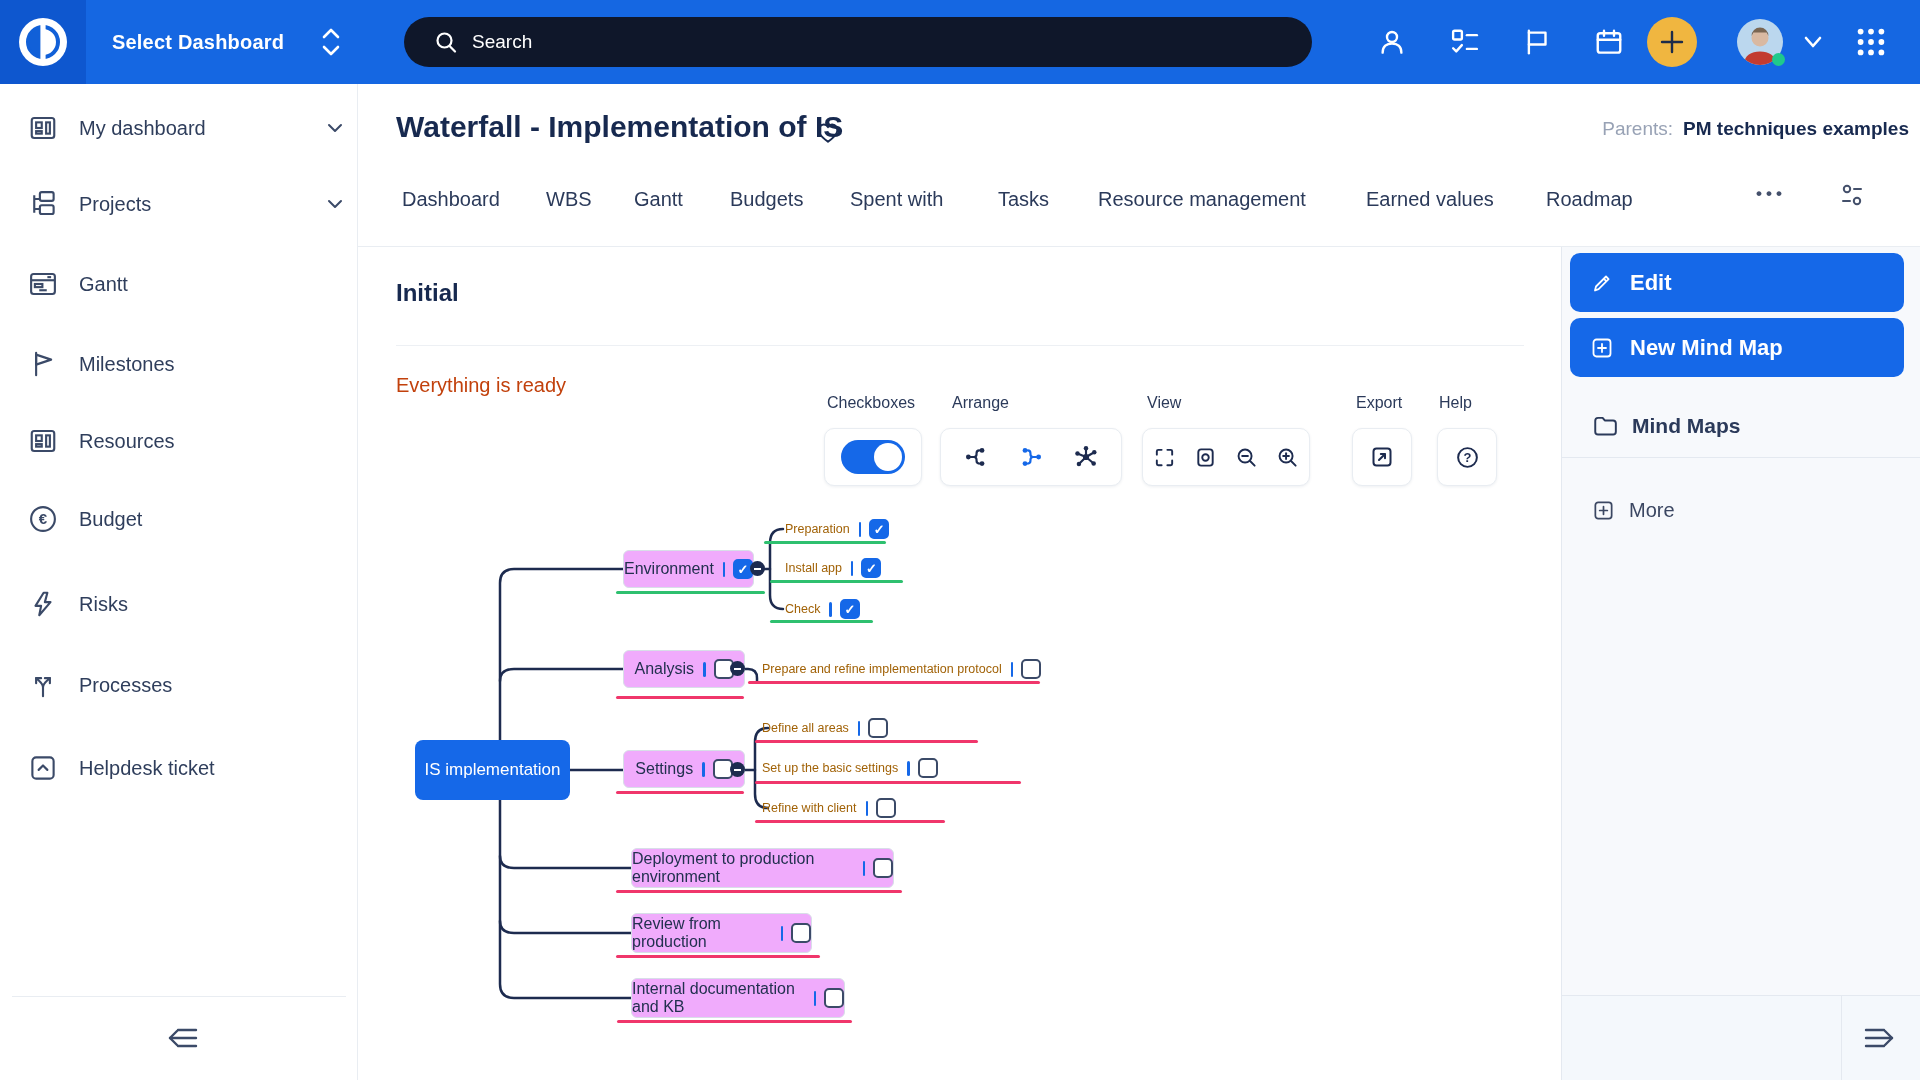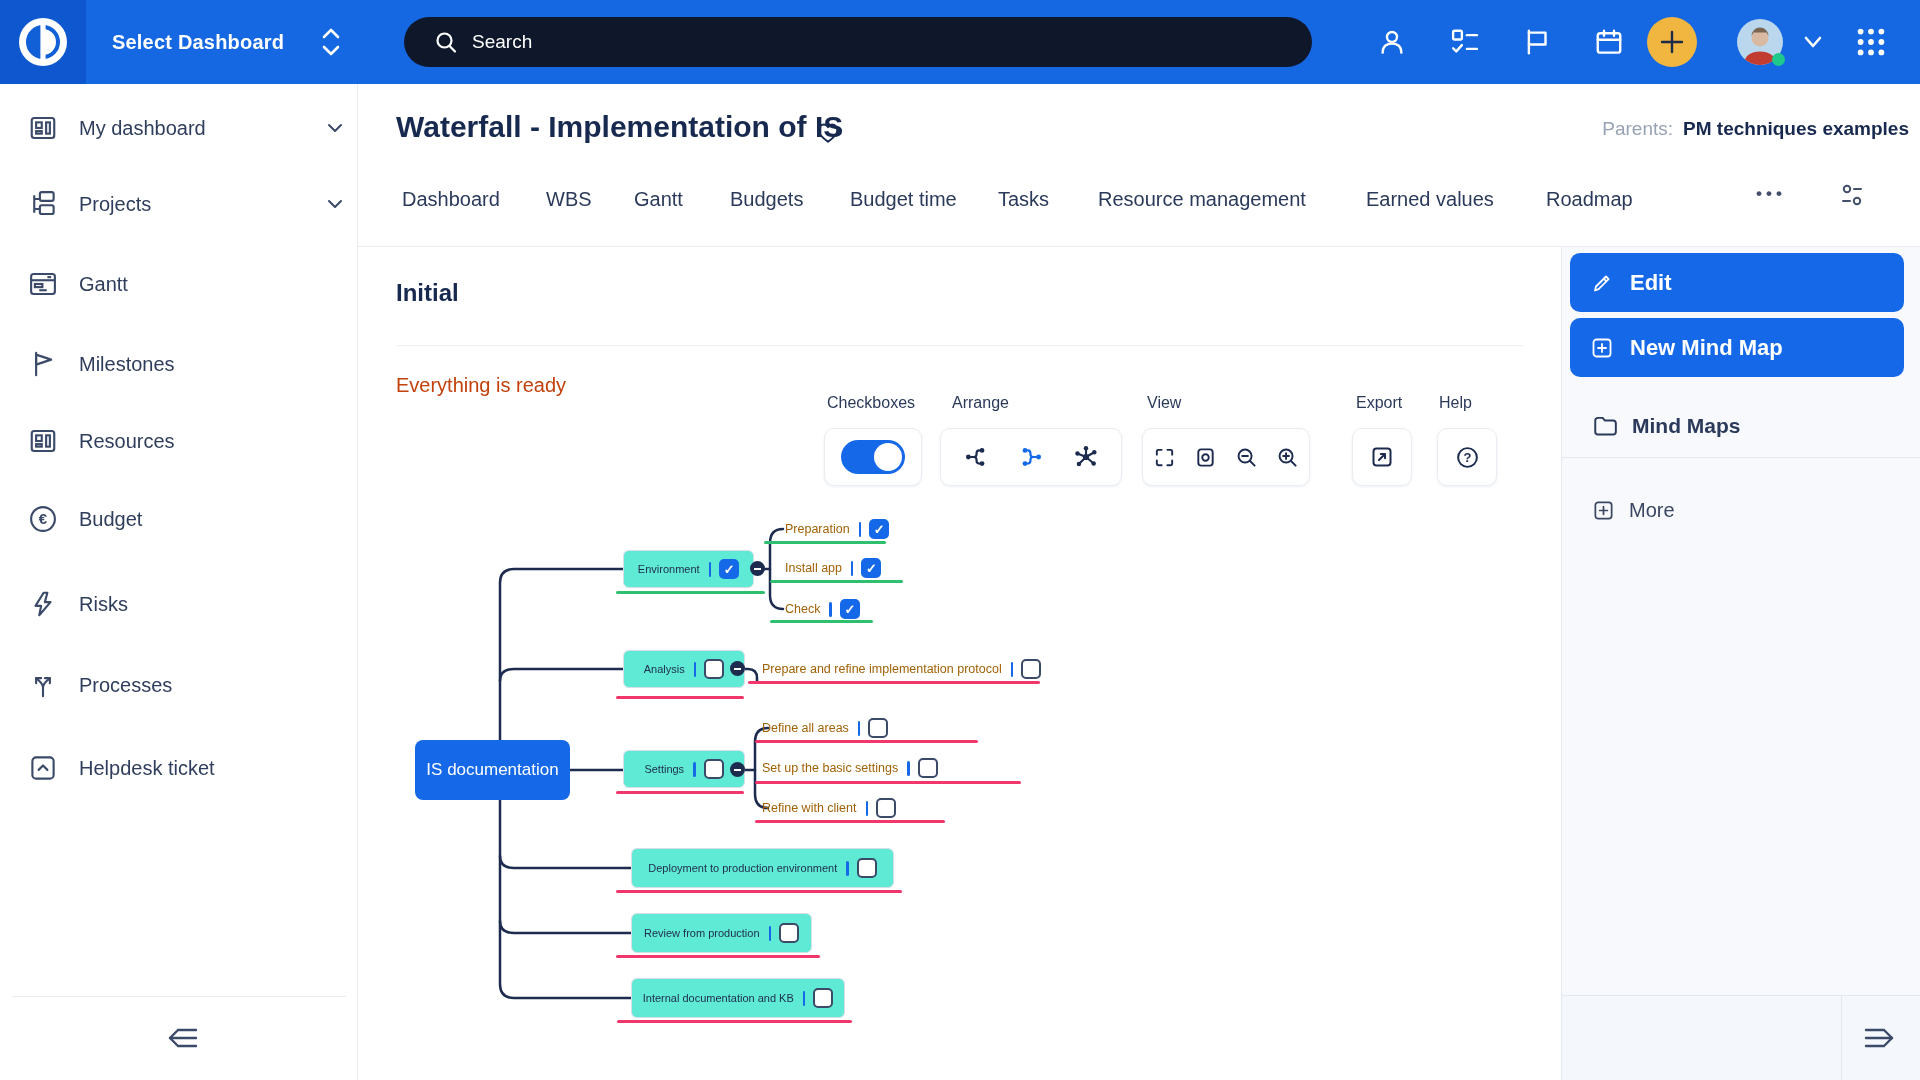--- a/index.html
+++ b/index.html
@@ -80,22 +80,22 @@
   .tool-label { position:absolute; top:147px; font-size:16px; color:#2B3A5A; }
   .tool-card { position:absolute; top:181px; height:58px; background:#fff; border:1px solid #E9EDF2;
     border-radius:10px; box-shadow:0 1px 3px rgba(30,50,90,.08); display:flex; align-items:center;
     justify-content:space-evenly; }
   .toggle { width:64px; height:34px; border-radius:17px; background:#1568E8; position:relative; cursor:pointer; }
   .toggle .knob { position:absolute; right:3px; top:3px; width:28px; height:28px; border-radius:50%; background:#fff; }
   .tbtn { width:40px; height:40px; display:flex; align-items:center; justify-content:center; cursor:pointer; }
 
   
   .mm-svg { position:absolute; left:0; top:0; z-index:1; }
-  .mm-card { position:absolute; background:#5eead4; border:1px solid #D8DEE8; border-radius:6px; z-index:3;
-    display:flex; align-items:center; justify-content:center; font-size:11px; color:#22304F; cursor:pointer; }
+  .mm-card { position:absolute; background:#f0abfc; border:1px solid #D8DEE8; border-radius:6px; z-index:3;
+    display:flex; align-items:center; justify-content:center; font-size:16px; color:#22304F; cursor:pointer; }
   .mm-root { position:absolute; left:57px; top:493px; width:155px; height:60px; background:#1568E8;
     border-radius:8px; color:#fff; font-size:17px; font-weight:500; display:flex; align-items:center;
     justify-content:center; z-index:3; cursor:pointer; }
   .mm-row { position:absolute; height:26px; display:flex; align-items:center; z-index:3;
     font-size:12.5px; color:#a16207; cursor:pointer; white-space:nowrap; }
   .sep { display:inline-block; width:2.5px; height:15px; background:#1568E8; border-radius:2px;
     margin:0 8px 0 9px; }
   .cb { width:20px; height:20px; border:2px solid #3B4A68; border-radius:5px; background:#fff;
     display:inline-flex; align-items:center; justify-content:center; cursor:pointer; flex:none; }
   .cb.checked { background:#1568E8; border-color:#1568E8; }
@@ -296,21 +296,21 @@
   <svg class="heart" width="30" height="28" viewBox="0 0 24 22">
     <path d="M12,19.5 C5.2,14.8 3.4,10.6 5.3,7.7 C7.1,5 10.5,5.3 12,7.9 C13.5,5.3 16.9,5 18.7,7.7 C20.6,10.6 18.8,14.8 12,19.5 Z" fill="none" stroke="#17294F" stroke-width="1.6" stroke-linejoin="round"></path>
     </svg>
   <div class="parents">
     <span class="pl">Parents:</span><span class="pv">PM techniques examples</span>
   </div>
   <span class="tab" style="left:44px">Dashboard</span>
   <span class="tab" style="left:188px">WBS</span>
   <span class="tab" style="left:276px">Gantt</span>
   <span class="tab" style="left:372px">Budgets</span>
-  <span class="tab" style="left:492px">Budget time</span>
+  <span class="tab" style="left:492px">Spent with</span>
   <span class="tab" style="left:640px">Tasks</span>
   <span class="tab" style="left:740px">Resource management</span>
   <span class="tab" style="left:1008px">Earned values</span>
   <span class="tab" style="left:1188px">Roadmap</span>
   <span class="tab-dots">•••</span>
   <svg class="tab-sliders" width="32" height="30" viewBox="0 0 32 30">
     <g fill="none" stroke="#44506B" stroke-width="2" stroke-linecap="round">
       <circle cx="11" cy="9" r="3.2"></circle>
         <line x1="18" y1="9" x2="25" y2="9"></line>
       <line x1="7" y1="21" x2="14" y2="21"></line>
@@ -493,21 +493,21 @@
   <div class="uline u-p" style="left:390px; top:434px; width:292px"></div>
   <div class="uline u-p" style="left:258px; top:544px; width:128px"></div>
   <div class="uline u-p" style="left:397px; top:493px; width:223px"></div>
   <div class="uline u-p" style="left:397px; top:534px; width:266px"></div>
   <div class="uline u-p" style="left:397px; top:573px; width:190px"></div>
   <div class="uline u-p" style="left:258px; top:643px; width:286px"></div>
   <div class="uline u-p" style="left:258px; top:708px; width:204px"></div>
   <div class="uline u-p" style="left:259px; top:773px; width:235px"></div>
 
   <div class="mm-root">
-    <span>IS documentation</span>
+    <span>IS implementation</span>
   </div>
 
   <div class="mm-card" style="left:265px; top:303px; width:131px; height:38px">
     <span>Environment</span>
     <span class="sep"></span>
     <span class="cb checked"></span>
   </div>
   <div class="mm-dot" style="left:392px; top:314px"></div>
 
   <div class="mm-row" style="left:427px; top:269px">

